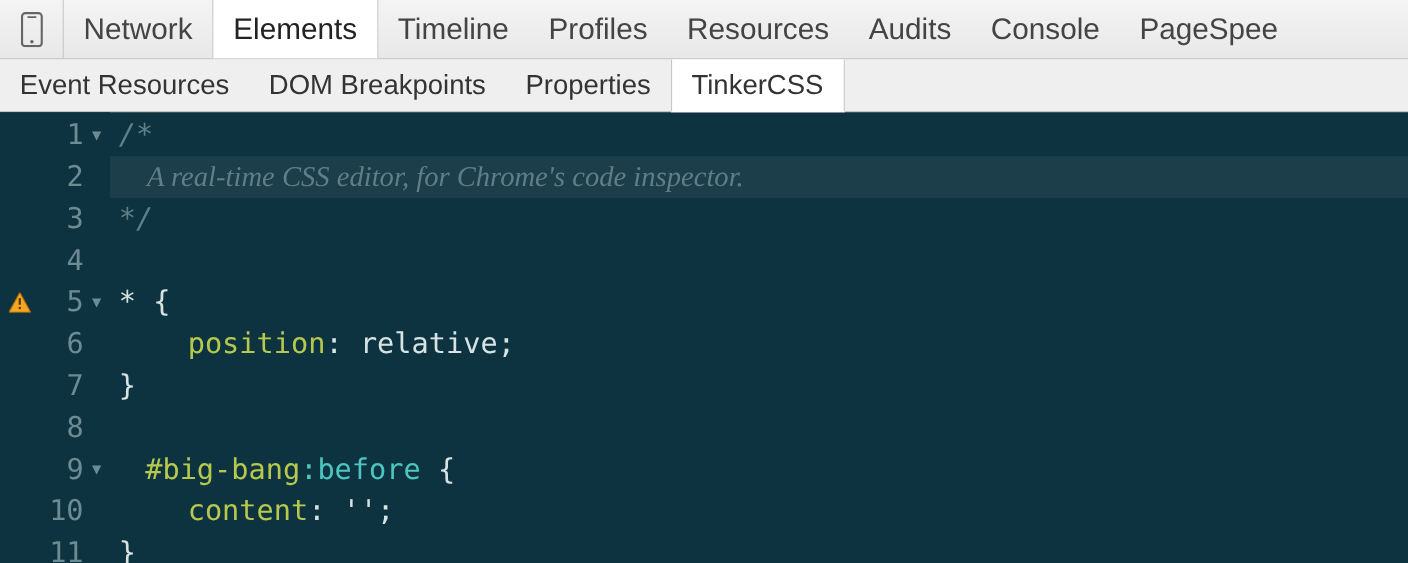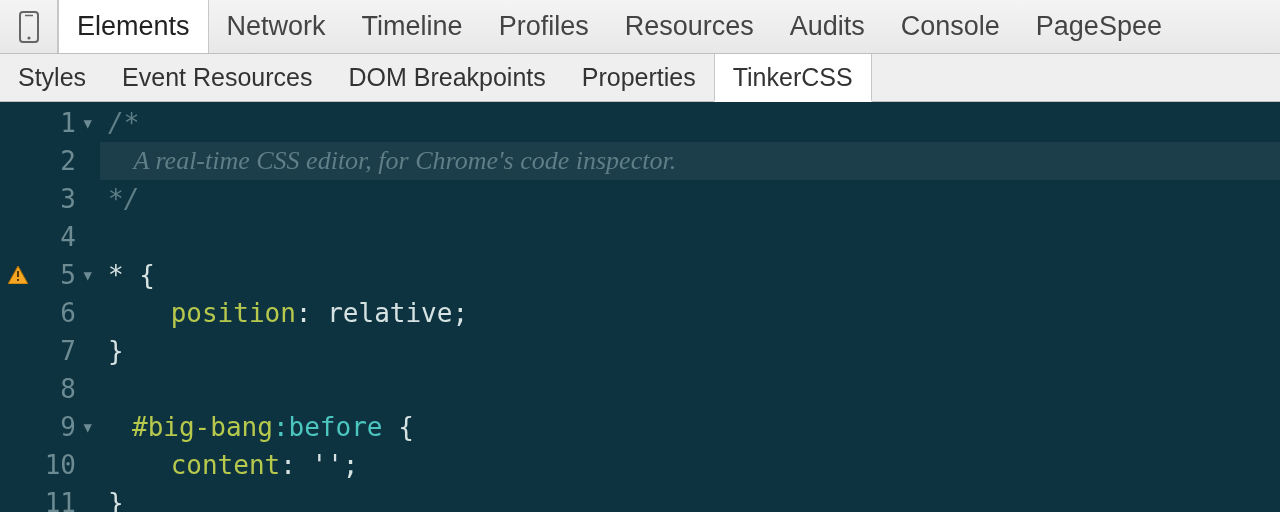--- a/index.html
+++ b/index.html
@@ -129,50 +129,47 @@
 <body>
 
 <div class="toolbar">
   <div class="device-btn">
     <svg width="20" height="32" viewBox="0 0 20 32">
       <rect x="1" y="1" width="18" height="30" rx="3" ry="3" fill="none" stroke="#666" stroke-width="2"></rect>
       <circle cx="10" cy="27" r="1.6" fill="#666"></circle>
       <line x1="6" y1="4.5" x2="14" y2="4.5" stroke="#666" stroke-width="1.5"></line>
     </svg>
   </div>
+  <div class="main-tab">
+      <span>Network</span>
+    </div>
   <div class="main-tab active">
       <span>Elements</span>
     </div>
   <div class="main-tab">
-      <span>Network</span>
-    </div>
-  <div class="main-tab">
       <span>Timeline</span>
     </div>
   <div class="main-tab">
       <span>Profiles</span>
     </div>
   <div class="main-tab">
       <span>Resources</span>
     </div>
   <div class="main-tab">
       <span>Audits</span>
     </div>
   <div class="main-tab">
       <span>Console</span>
     </div>
   <div class="main-tab overflow-cut">
       <span>PageSpee</span>
     </div>
 </div>
 
 <div class="subbar">
-  <div class="sub-tab">
-      <span>Styles</span>
-    </div>
   <div class="sub-tab">
       <span>Event Resources</span>
     </div>
   <div class="sub-tab">
       <span>DOM Breakpoints</span>
     </div>
   <div class="sub-tab">
       <span>Properties</span>
     </div>
   <div class="sub-tab active">

